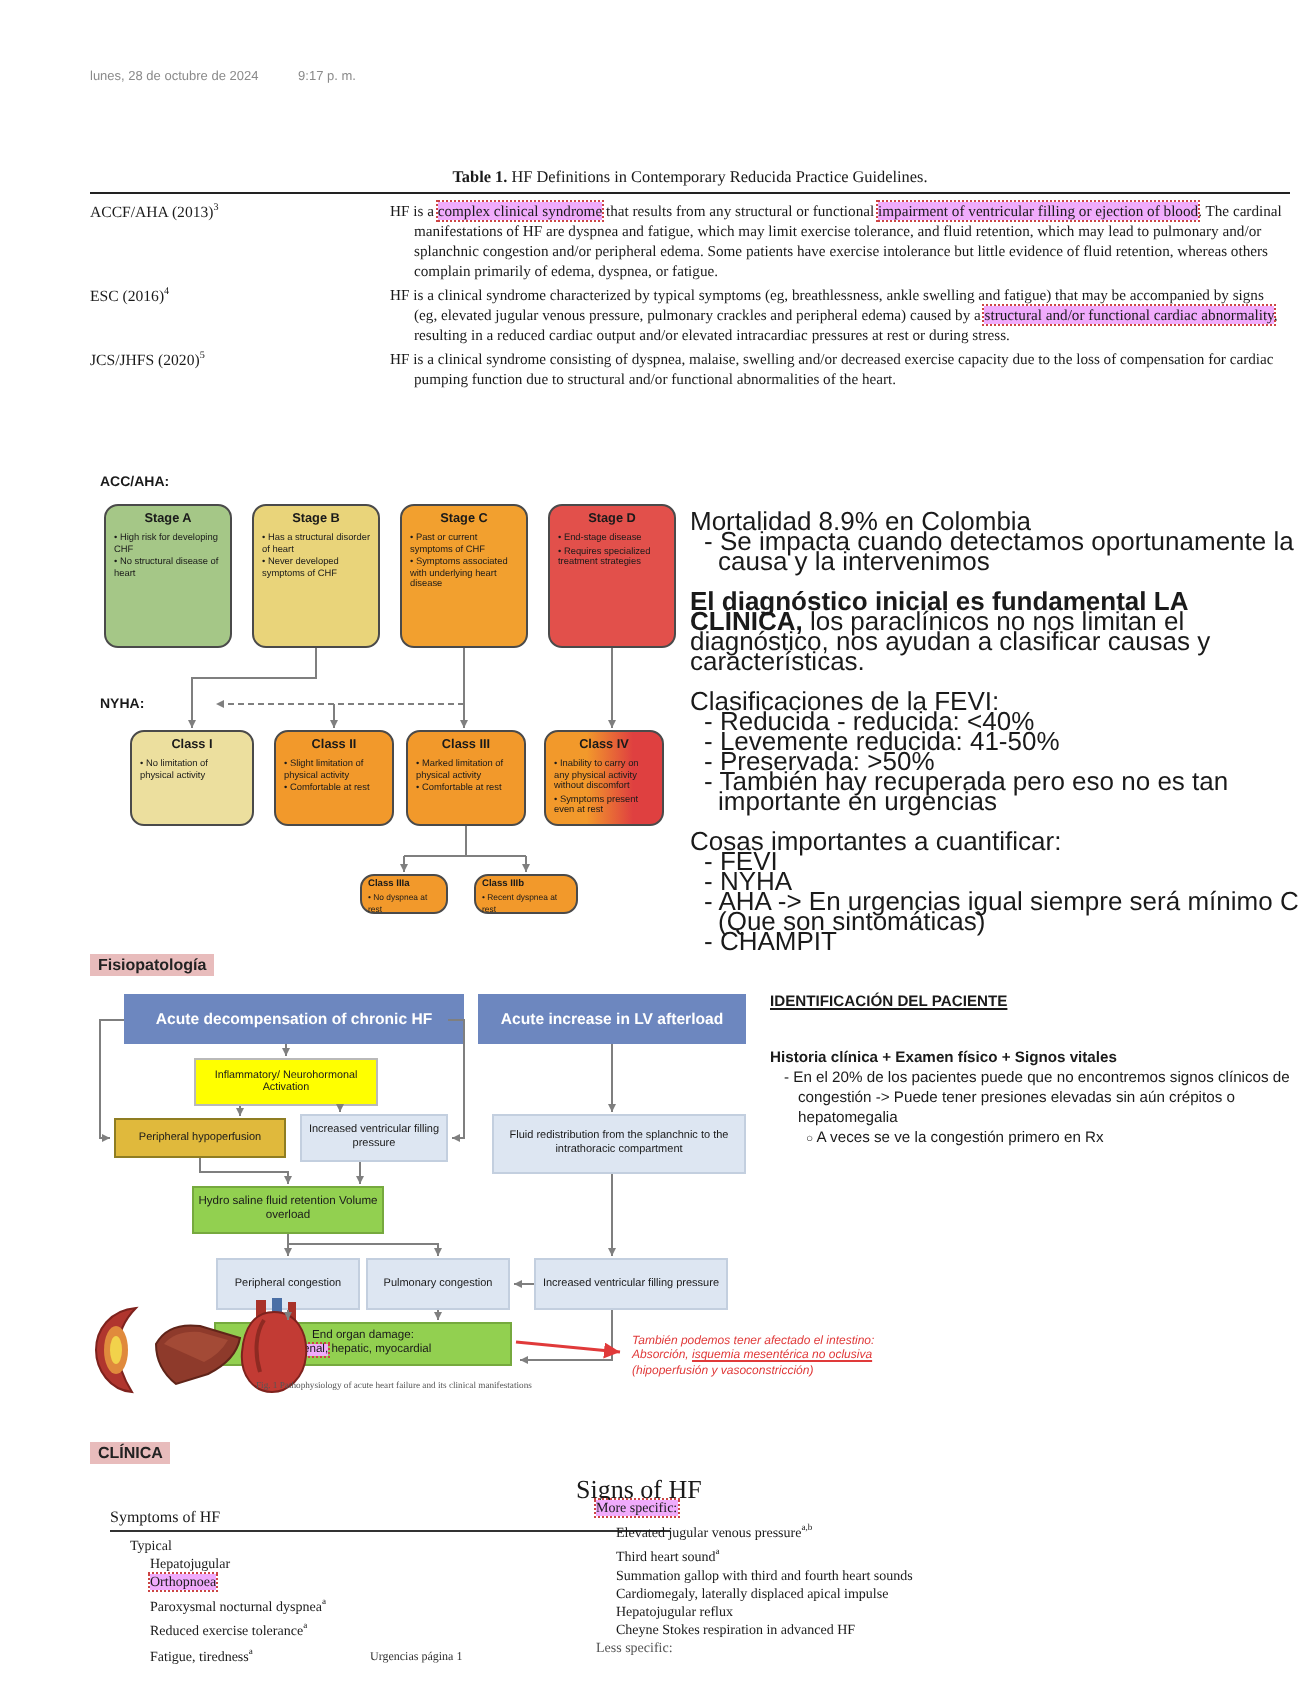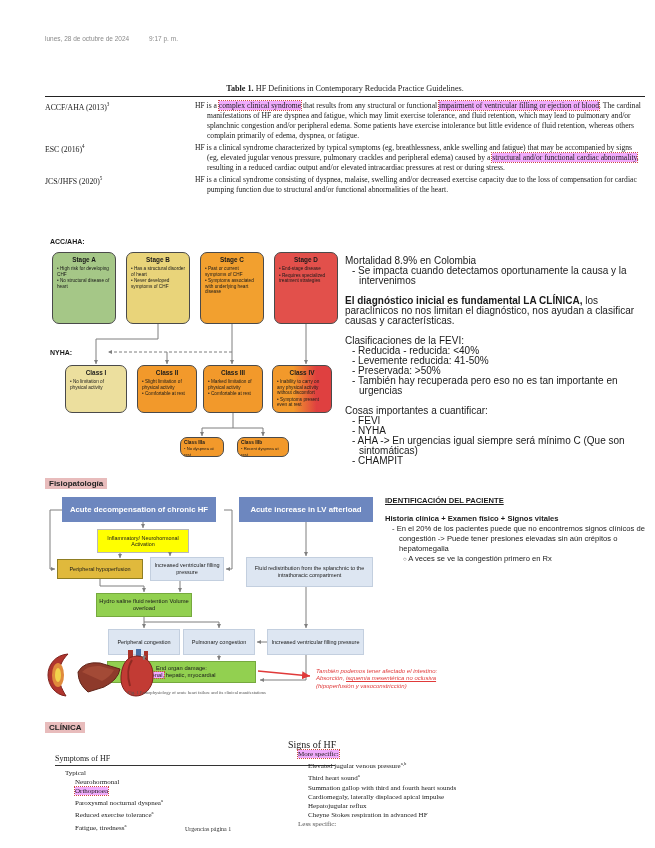--- a/index.html
+++ b/index.html
@@ -34,41 +34,41 @@
      padding:3px 4px;font-family:"Liberation Sans",sans-serif;}
   .stitle{font-weight:bold;font-size:6.4px;text-align:center;margin-bottom:3px;}
   .sbul{font-size:4.7px;line-height:5.6px;margin-bottom:1px;}
   .sbul::before{content:"• ";}
   .cA{background:#a5c787;} .cB{background:#e9d47a;} .cC{background:#f2a02f;} .cD{background:#e2504b;}
   .nI{background:#ecdf9e;} .nII{background:#f2992b;} .nIII{background:#f2992b;}
   .nIV{background:linear-gradient(90deg,#f2992b 35%,#df4040 75%);}
   .diag-label{font-weight:bold;font-size:7px;}
 
   
-  .notes{width:308px;font-size:10px;line-height:10px;}
+  .notes{width:308px;font-size:13px;line-height:10px;}
   .notes .blk{margin-bottom:10px;}
   .dash{padding-left:14px;text-indent:-7px;}
   .dash::before{content:"-  ";}
   .odash{padding-left:26px;text-indent:-8px;}
   .odash::before{content:"○ ";font-size:6px;}
 
   
   .flowbox{box-sizing:border-box;text-align:center;display:flex;align-items:center;justify-content:center;}
   .fhead{background:#6d87bf;color:#fff;font-weight:bold;font-size:7.8px;}
   .fyellow{background:#ffff00;border:1px solid #b9b9b9;font-size:5.4px;line-height:6.4px;}
   .fgold{background:#e0b93c;border:1px solid #8f7d22;font-size:5.5px;}
   .fblue{background:#dde6f2;border:1px solid #c3cfdf;font-size:5.5px;line-height:6.6px;}
   .fgreen{background:#92d050;border:1px solid #76a93e;font-size:5.8px;line-height:7px;}
   .fcap{font-size:4.6px;color:#555;font-family:"Liberation Serif",serif;}
   .redtext{color:#e03a3a;font-size:6px;line-height:7.4px;font-style:italic;}
 
   
   .clin{font-family:"Liberation Serif",serif;font-size:7px;line-height:9px;}
   .clin-h{font-size:8px;border-bottom:1px solid #333;padding-bottom:2px;width:280px;margin-bottom:3px;}
-  .clin-h2{font-size:10px;margin-bottom:1px;}
+  .clin-h2{font-size:13px;margin-bottom:1px;}
   .ind1{padding-left:10px;}
   .ind2{padding-left:20px;}
   .footer{font-size:6px;color:#333;font-family:"Liberation Serif",serif;}
   svg.overlay{pointer-events:none;}
 </style>
 </head>
 <body>
 
 <div class="page">
 
@@ -172,21 +172,21 @@
       <div class="dash">NYHA</div>
       <div class="dash">AHA -&gt; En urgencias igual siempre será mínimo C (Que son sintomáticas)</div>
       <div class="dash">CHAMPIT</div>
     </div>
   </div>
 
   <div class="abs" style="left:45px;top:472px;">
     <span class="pinkhl2">Fisiopatología</span>
   </div>
 
-  <div class="abs flowbox fhead" style="left:62px;top:497px;width:154px;height:25px;">Acute decompensation of chronic HF</div>
+  <div class="abs flowbox fhead" style="left:62px;top:497px;width:170px;height:25px;">Acute decompensation of chronic HF</div>
   <div class="abs flowbox fhead" style="left:239px;top:497px;width:134px;height:25px;">Acute increase in LV afterload</div>
   <div class="abs flowbox fyellow" style="left:97px;top:529px;width:92px;height:24px;">Inflammatory/ Neurohormonal Activation</div>
   <div class="abs flowbox fgold" style="left:57px;top:559px;width:86px;height:20px;">Peripheral hypoperfusion</div>
   <div class="abs flowbox fblue" style="left:150px;top:557px;width:74px;height:24px;">Increased ventricular filling pressure</div>
   <div class="abs flowbox fblue" style="left:246px;top:557px;width:127px;height:30px;">Fluid redistribution from the splanchnic to the intrathoracic compartment</div>
   <div class="abs flowbox fgreen" style="left:96px;top:593px;width:96px;height:24px;">Hydro saline fluid retention Volume overload</div>
   <div class="abs flowbox fblue" style="left:108px;top:629px;width:72px;height:26px;">Peripheral congestion</div>
   <div class="abs flowbox fblue" style="left:183px;top:629px;width:72px;height:26px;">Pulmonary congestion</div>
   <div class="abs flowbox fblue" style="left:267px;top:629px;width:97px;height:26px;">Increased ventricular filling pressure</div>
   <div class="abs flowbox fgreen" style="left:107px;top:661px;width:149px;height:22px;flex-direction:column;">
@@ -209,34 +209,34 @@
     <rect x="26" y="3" width="4" height="9" fill="#a93229"></rect>
     <path d="M19,8 C30,8 36,18 35,30 C34,41 26,48 18,48 C9,48 2,40 3,28 C4,16 9,8 19,8 Z" fill="#c23b34" stroke="#7e221d" stroke-width="1"></path>
     <path d="M14,12 C10,18 9,28 12,38" stroke="#8e2a22" stroke-width="2" fill="none"></path>
   </svg>
 
   <div class="abs fcap" style="left:128px;top:690px;width:200px;">Fig. 1 Pathophysiology of acute heart failure and its clinical manifestations</div>
 
   <div class="abs redtext" style="left:316px;top:668px;width:130px;"><span>También podemos tener afectado el intestino: Absorción, </span><span class="uline">isquemia mesentérica no oclusiva</span><span> (hipoperfusión y vasoconstricción)</span></div>
 
   <div class="abs sans" style="left:385px;top:496px;width:262px;font-size:7.6px;line-height:10px;">
-    <div class="b uline" style="margin-bottom:8px;">IDENTIFICACIÓN DEL PACIENTE</div>
+    <div class="b uline" style="margin-bottom:18px;">IDENTIFICACIÓN DEL PACIENTE</div>
     <div class="b">Historia clínica + Examen físico + Signos vitales</div>
     <div class="dash">En el 20% de los pacientes puede que no encontremos signos clínicos de congestión -&gt; Puede tener presiones elevadas sin aún crépitos o hepatomegalia</div>
     <div class="odash">A veces se ve la congestión primero en Rx</div>
   </div>
 
   <div class="abs" style="left:45px;top:716px;">
     <span class="pinkhl2">CLÍNICA</span>
   </div>
 
   <div class="abs clin" style="left:55px;top:754px;width:230px;">
     <div class="clin-h">Symptoms of HF</div>
     <div class="ind1">Typical</div>
-    <div class="ind2"><span>Neurohormonal</span></div>
+    <div class="ind2"><span>Hepatojugular</span></div>
     <div class="ind2"><span class="redmark">Orthopnoea</span></div>
     <div class="ind2"><span>Paroxysmal nocturnal dyspnea</span><sup>a</sup></div>
     <div class="ind2"><span>Reduced exercise tolerance</span><sup>a</sup></div>
     <div class="ind2"><span>Fatigue, tiredness</span><sup>a</sup></div>
   </div>
 
   <div class="abs clin" style="left:288px;top:740px;width:340px;">
     <div class="clin-h2">Signs of HF</div>
     <div class="ind1"><span class="redmark">More specific:</span></div>
     <div class="ind2"><span>Elevated jugular venous pressure</span><sup>a,b</sup></div>

